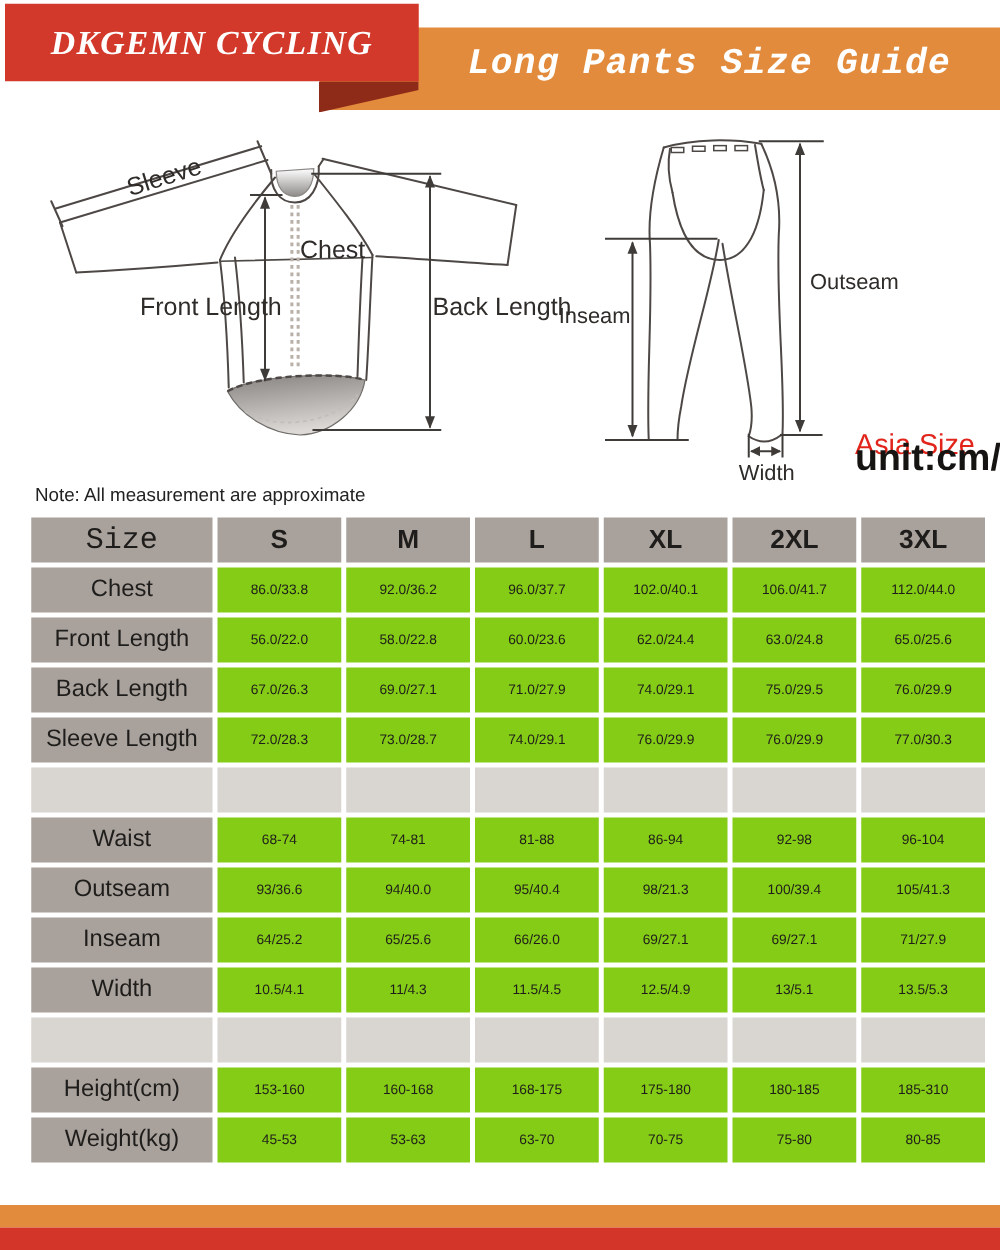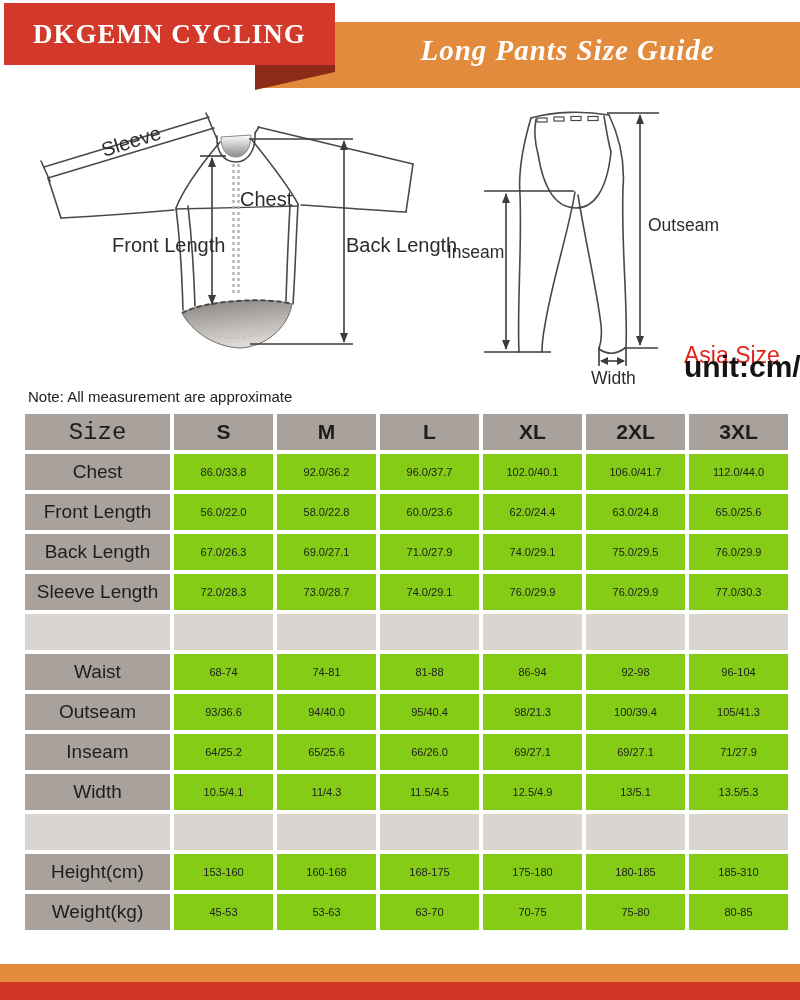--- a/index.html
+++ b/index.html
@@ -6,24 +6,24 @@
   body{width:800px;height:1000px;position:relative;overflow:hidden;
        font-family:"Liberation Sans", sans-serif;color:#1f1d1b;}
   .abs{position:absolute;}
 
   
   .banner-orange{left:256px;top:22px;width:544px;height:66px;background:#e28b3c;}
   .banner-red{left:4px;top:3px;width:331px;height:62px;background:#d2392b;}
   .ribbon-fold{left:255px;top:65px;width:80px;height:25px;background:#8e2a18;
                clip-path:polygon(0 0,100% 0,100% 28%,0 100%);}
   .brand-title{left:4px;top:3px;width:331px;height:62px;display:flex;align-items:center;justify-content:center;
-               font-family:"Liberation Serif", serif;font-weight:bold;
+               font-family:"Liberation Serif", serif;font-weight:bold;font-style:italic;
                font-size:27px;color:#ffffff;letter-spacing:1px;white-space:nowrap;}
   .guide-title{left:335px;top:22px;width:465px;height:56px;display:flex;align-items:center;justify-content:center;
-               font-family:Liberation Serif, serif;font-weight:bold;font-style:italic;
+               font-family:Liberation Mono, monospace;font-weight:bold;font-style:italic;
                font-size:29px;color:#ffffff;letter-spacing:1px;white-space:nowrap;}
 
   
   .diagram-svg{left:0;top:100px;}
   .svg-label{font-family:"Liberation Sans", sans-serif;fill:#2e2b29;}
   .asia-size{left:684px;top:342px;font-size:23px;color:#e1251b;white-space:nowrap;}
   .unit-label{left:684px;top:350px;font-size:30px;color:#161412;white-space:nowrap;font-weight:bold;}
   .note-text{left:28px;top:388px;font-size:15px;color:#222;}
 
   

